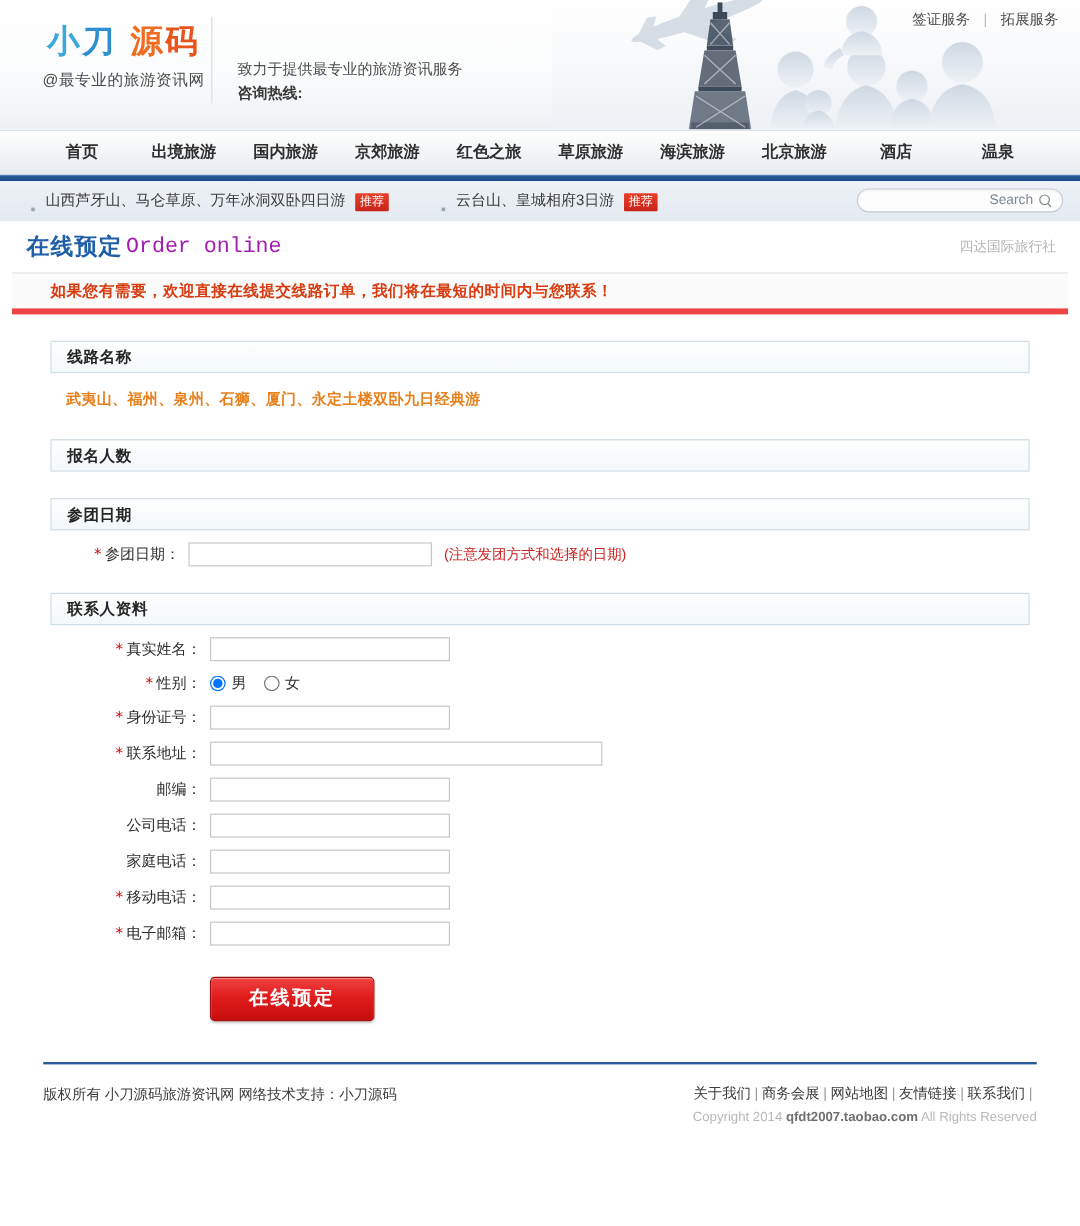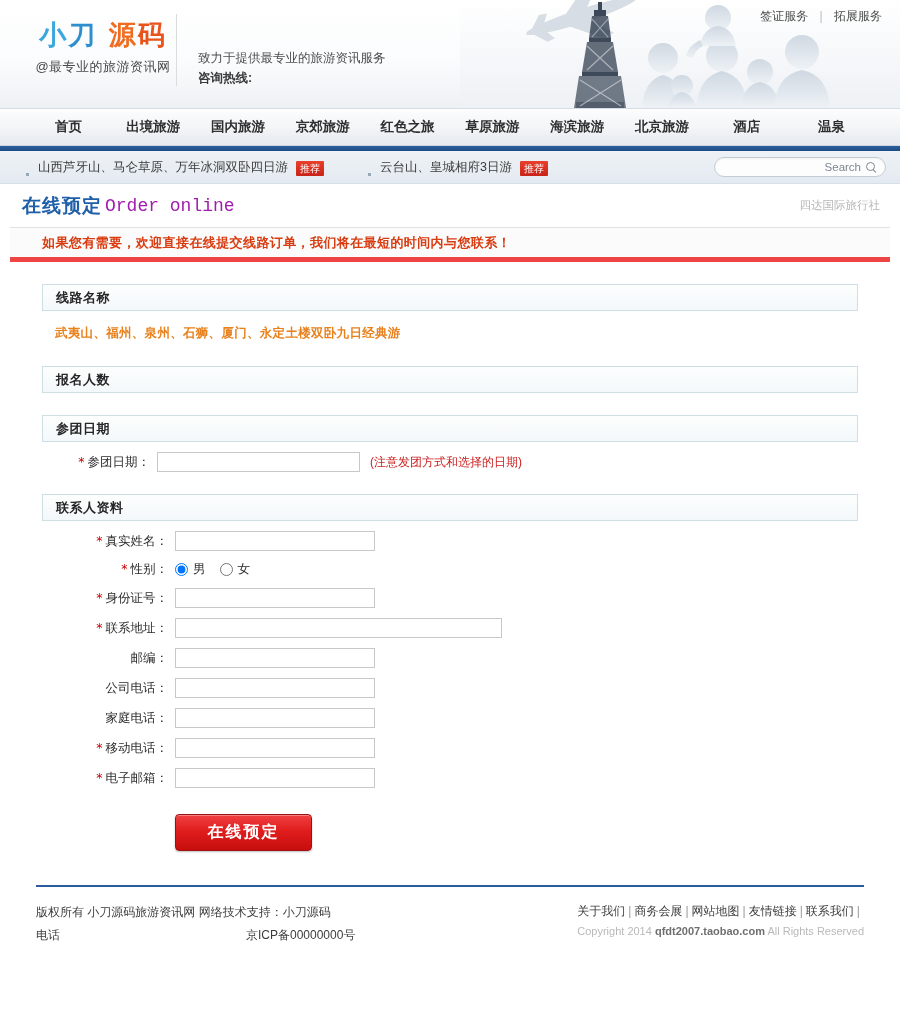--- a/index.html
+++ b/index.html
@@ -342,21 +342,21 @@
   .f-left {
     font-size: 12px;
     color: #3c3c3c;
     line-height: 23px;
   }
   .f-left .l2 { display: flex; }
   .f-left .l2 .phone { width: 210px; }
   .f-right {
     position: absolute;
     right: 26px; top: 14px;
-    text-align: left;
+    text-align: center;
   }
   .f-links {
     font-size: 12px;
     color: #3c3c3c;
     line-height: 20px;
     white-space: nowrap;
   }
   .f-links a { color: #3c3c3c; text-decoration: none; }
   .f-links .bar { color: #999; margin: 0 3px; }
   .copyright {
@@ -608,24 +608,20 @@
       </div>
 
     </div>
   </div>
 
   <div class="foot-rule"></div>
 
   <div class="footer">
     <div class="f-left">
       <div>版权所有  小刀源码旅游资讯网   网络技术支持：小刀源码</div>
-      <div class="l2">
-        <span class="phone">电话</span>
-        <span>京ICP备00000000号</span>
-      </div>
     </div>
     <div class="f-right">
       <div class="f-links">
         <a href="#">关于我们</a><span class="bar">|</span><a href="#">商务会展</a><span class="bar">|</span><a href="#">网站地图</a><span class="bar">|</span><a href="#">友情链接</a><span class="bar">|</span><a href="#">联系我们</a><span class="bar">|</span>
       </div>
       <div class="copyright">
         <span>Copyright 2014</span>
         <span class="dom">qfdt2007.taobao.com</span>
         <span>All Rights Reserved</span>
       </div>

